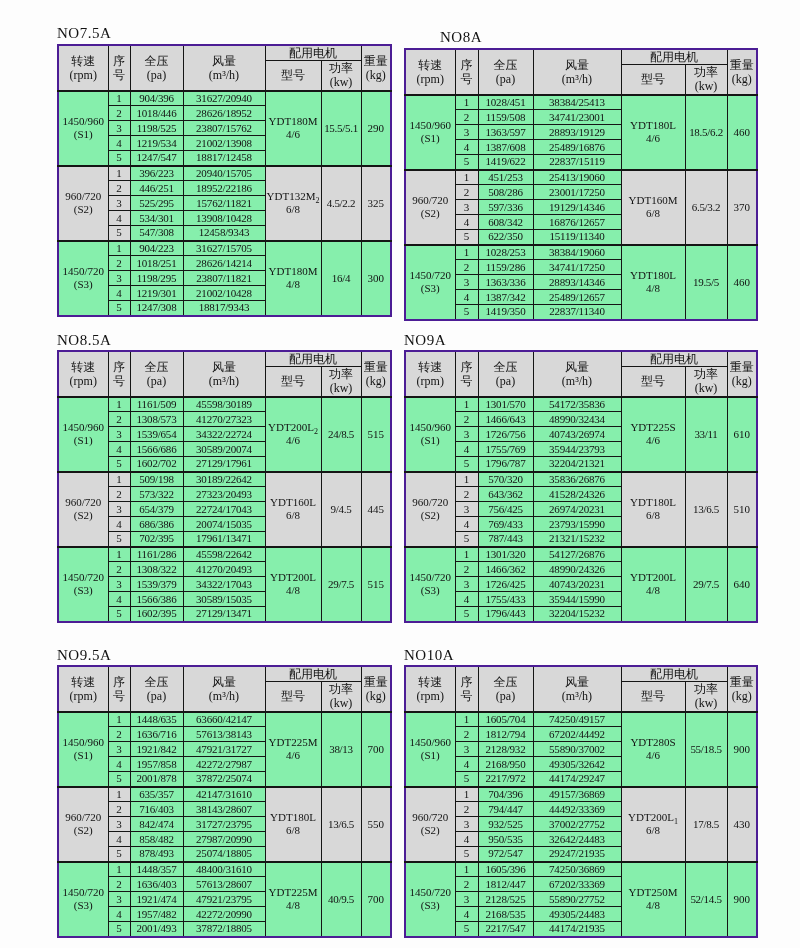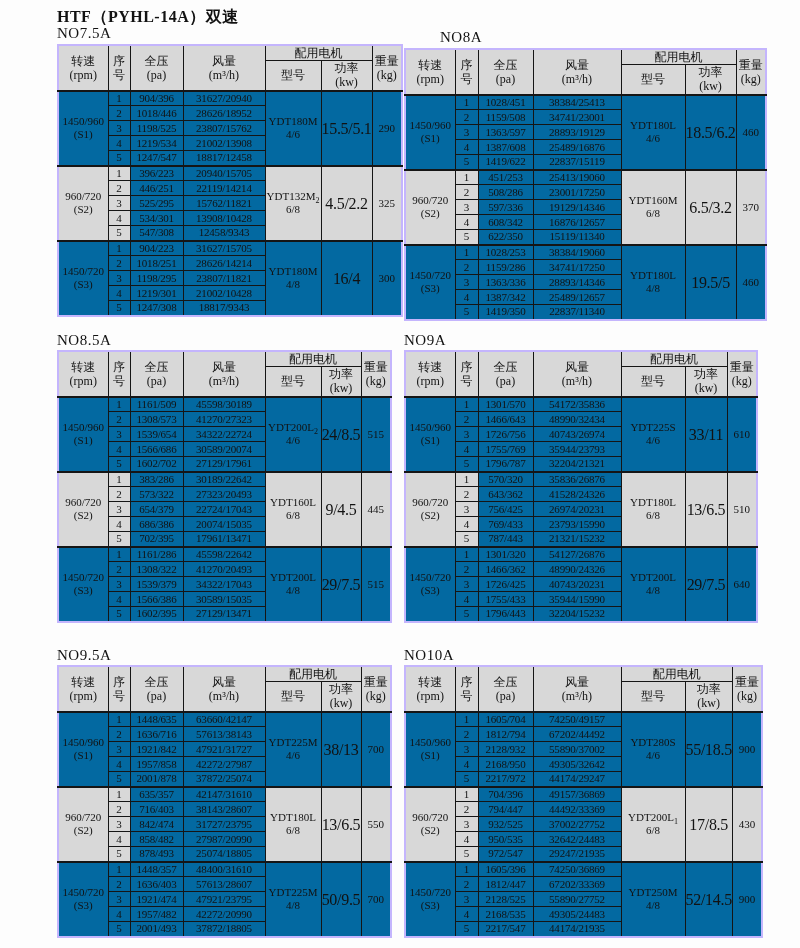--- a/index.html
+++ b/index.html
@@ -19,21 +19,21 @@
   }
   #label-0{left:57px;top:25px;}
   #label-1{left:404px;top:29px;margin-left:36px;}
   #label-2{left:57px;top:332px;}
   #label-3{left:404px;top:332px;}
   #label-4{left:57px;top:647px;}
   #label-5{left:404px;top:647px;}
 
   table.spec-table{
     position:absolute;border-collapse:collapse;table-layout:fixed;
-    background:#0369a1;border:2px solid #c4b5fd;
+    background:#86efac;border:2px solid #4c1d95;
   }
   #table-0{left:57px;top:44px;}
   #table-1{left:404px;top:48px;}
   #table-2{left:57px;top:350px;}
   #table-3{left:404px;top:350px;}
   #table-4{left:57px;top:665px;}
   #table-5{left:404px;top:665px;}
 
   .spec-table th,.spec-table td{
     border:1px solid #151515;
@@ -44,30 +44,29 @@
   }
   .spec-table thead th{
     background:var(--shade,#d8d8d8);
     font-size:12px;line-height:14px;
   }
   .spec-table thead tr.h1{height:15px;}
   .spec-table thead tr.h2{height:30px;}
   .spec-table tbody tr{height:15px;}
   .spec-table td.shade{background:var(--shade,#d8d8d8);}
   .spec-table tr.group-start td{border-top:2px solid #151515;}
-  .spec-table td[data-name="power-cell"]{font-size:16px;letter-spacing:-0.3px;}
+  .spec-table td[data-name="power-cell"]{font-size:11px;letter-spacing:-0.3px;}
   .spec-table td[data-name="pressure-cell"],
   .spec-table td[data-name="flow-cell"]{letter-spacing:-0.2px;}
   sub{font-size:8px;line-height:0;}
 </style>
 </head>
 <body>
 
 <div class="page" data-name="document-page">
-  <div class="doc-title" data-name="page-title">HTF（PYHL-14A）双速</div>
 
   <div class="tbl-label" id="label-0" data-name="table-label-no7-5a">NO7.5A</div>
   <div class="tbl-label" id="label-1" data-name="table-label-no8a">NO8A</div>
   <div class="tbl-label" id="label-2" data-name="table-label-no8-5a">NO8.5A</div>
   <div class="tbl-label" id="label-3" data-name="table-label-no9a">NO9A</div>
   <div class="tbl-label" id="label-4" data-name="table-label-no9-5a">NO9.5A</div>
   <div class="tbl-label" id="label-5" data-name="table-label-no10a">NO10A</div>
 
   <table class="spec-table" id="table-0" data-name="spec-table-no7-5a">
       <colgroup>
@@ -128,21 +127,21 @@
           <td data-name="row-index-cell" class="shade">1</td>
           <td data-name="pressure-cell">396/223</td>
           <td data-name="flow-cell">20940/15705</td>
           <td rowspan="5" data-name="motor-model-cell" class="shade">YDT132M<sub>2</sub><br>6/8</td>
           <td rowspan="5" data-name="power-cell" class="shade">4.5/2.2</td>
           <td rowspan="5" data-name="weight-cell" class="shade">325</td>
         </tr>
         <tr>
           <td data-name="row-index-cell" class="shade">2</td>
           <td data-name="pressure-cell">446/251</td>
-          <td data-name="flow-cell">22119/14214</td>
+          <td data-name="flow-cell">18952/22186</td>
         </tr>
         <tr>
           <td data-name="row-index-cell" class="shade">3</td>
           <td data-name="pressure-cell">525/295</td>
           <td data-name="flow-cell">15762/11821</td>
         </tr>
         <tr>
           <td data-name="row-index-cell" class="shade">4</td>
           <td data-name="pressure-cell">534/301</td>
           <td data-name="flow-cell">13908/10428</td>
@@ -347,21 +346,21 @@
           <td data-name="flow-cell">30589/20074</td>
         </tr>
         <tr>
           <td data-name="row-index-cell">5</td>
           <td data-name="pressure-cell">1602/702</td>
           <td data-name="flow-cell">27129/17961</td>
         </tr>
         <tr class="group-start">
           <td rowspan="5" data-name="speed-cell" class="shade">960/720<br>(S2)</td>
           <td data-name="row-index-cell" class="shade">1</td>
-          <td data-name="pressure-cell">383/286</td>
+          <td data-name="pressure-cell">509/198</td>
           <td data-name="flow-cell">30189/22642</td>
           <td rowspan="5" data-name="motor-model-cell" class="shade">YDT160L<br>6/8</td>
           <td rowspan="5" data-name="power-cell" class="shade">9/4.5</td>
           <td rowspan="5" data-name="weight-cell" class="shade">445</td>
         </tr>
         <tr>
           <td data-name="row-index-cell" class="shade">2</td>
           <td data-name="pressure-cell">573/322</td>
           <td data-name="flow-cell">27323/20493</td>
         </tr>
@@ -607,21 +606,21 @@
           <td data-name="row-index-cell" class="shade">5</td>
           <td data-name="pressure-cell">878/493</td>
           <td data-name="flow-cell">25074/18805</td>
         </tr>
         <tr class="group-start">
           <td rowspan="5" data-name="speed-cell">1450/720<br>(S3)</td>
           <td data-name="row-index-cell">1</td>
           <td data-name="pressure-cell">1448/357</td>
           <td data-name="flow-cell">48400/31610</td>
           <td rowspan="5" data-name="motor-model-cell">YDT225M<br>4/8</td>
-          <td rowspan="5" data-name="power-cell">50/9.5</td>
+          <td rowspan="5" data-name="power-cell">40/9.5</td>
           <td rowspan="5" data-name="weight-cell">700</td>
         </tr>
         <tr>
           <td data-name="row-index-cell">2</td>
           <td data-name="pressure-cell">1636/403</td>
           <td data-name="flow-cell">57613/28607</td>
         </tr>
         <tr>
           <td data-name="row-index-cell">3</td>
           <td data-name="pressure-cell">1921/474</td>

